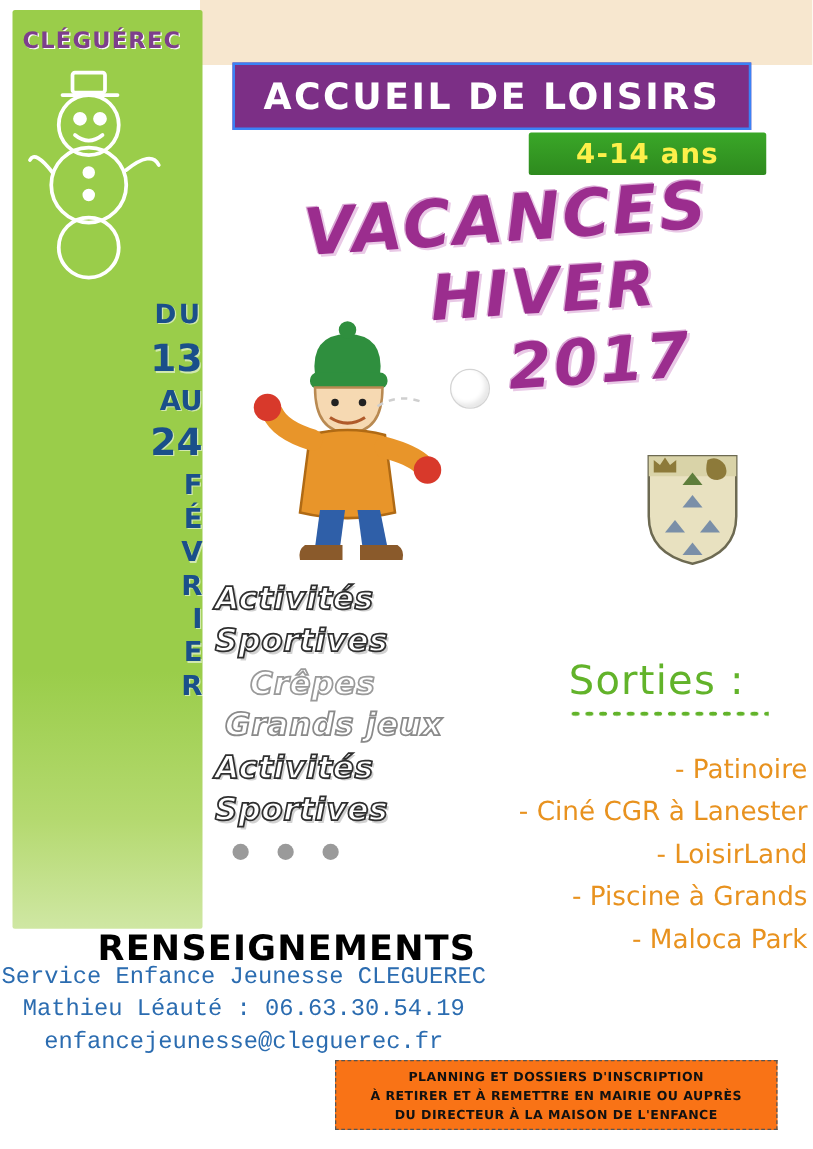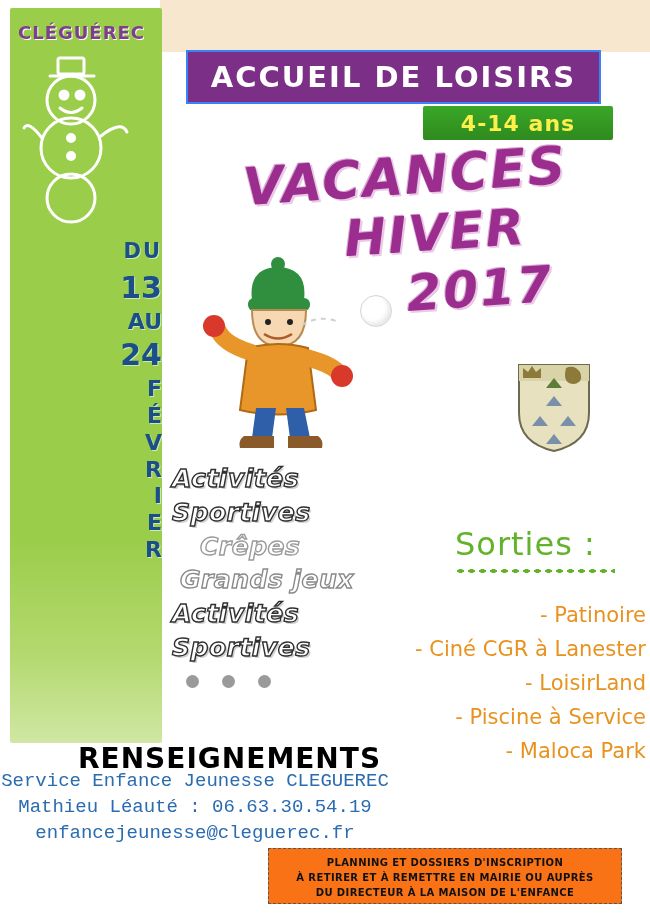--- a/index.html
+++ b/index.html
@@ -414,21 +414,21 @@
       <span></span>
     </div>
   </div>
 
   <div class="sorties-title">Sorties :</div>
   <div class="sorties-underline"></div>
   <div class="sorties-list">
     <div>- Patinoire</div>
     <div>- Ciné CGR à Lanester</div>
     <div>- LoisirLand</div>
-    <div>- Piscine à Service</div>
+    <div>- Piscine à Grands</div>
     <div>- Maloca Park</div>
   </div>
 
   <div class="rens-title">RENSEIGNEMENTS</div>
   <div class="rens-lines">
     <div>Service Enfance Jeunesse CLEGUEREC</div>
     <div>Mathieu Léauté : 06.63.30.54.19</div>
     <div>enfancejeunesse@cleguerec.fr</div>
   </div>
 

